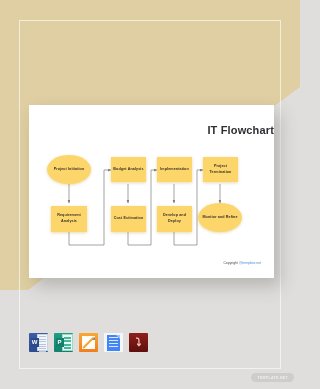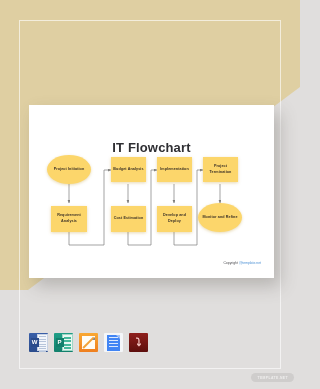--- a/index.html
+++ b/index.html
@@ -23,22 +23,22 @@
     box-sizing:border-box;pointer-events:none;
   }
 
   
   #doc-card{
     position:absolute;left:29px;top:105px;width:245px;height:173px;
     background:#ffffff;
     box-shadow:6px 8px 16px rgba(90,85,80,.30);
   }
   #doc-title{
-    text-align:center;font-size:13px;font-weight:bold;color:#2f2f33;
-    letter-spacing:.15px;margin-top:35px;
+    text-align:right;font-size:11px;font-weight:bold;color:#2f2f33;
+    letter-spacing:.15px;margin-top:19px;
   }
 
   
   #chart-stage{position:absolute;left:0;top:0;width:245px;height:173px;}
   #chart-svg{position:absolute;left:0;top:0;}
 
   .node{
     position:absolute;
     background:#fcd66b;
     display:flex;align-items:center;justify-content:center;

